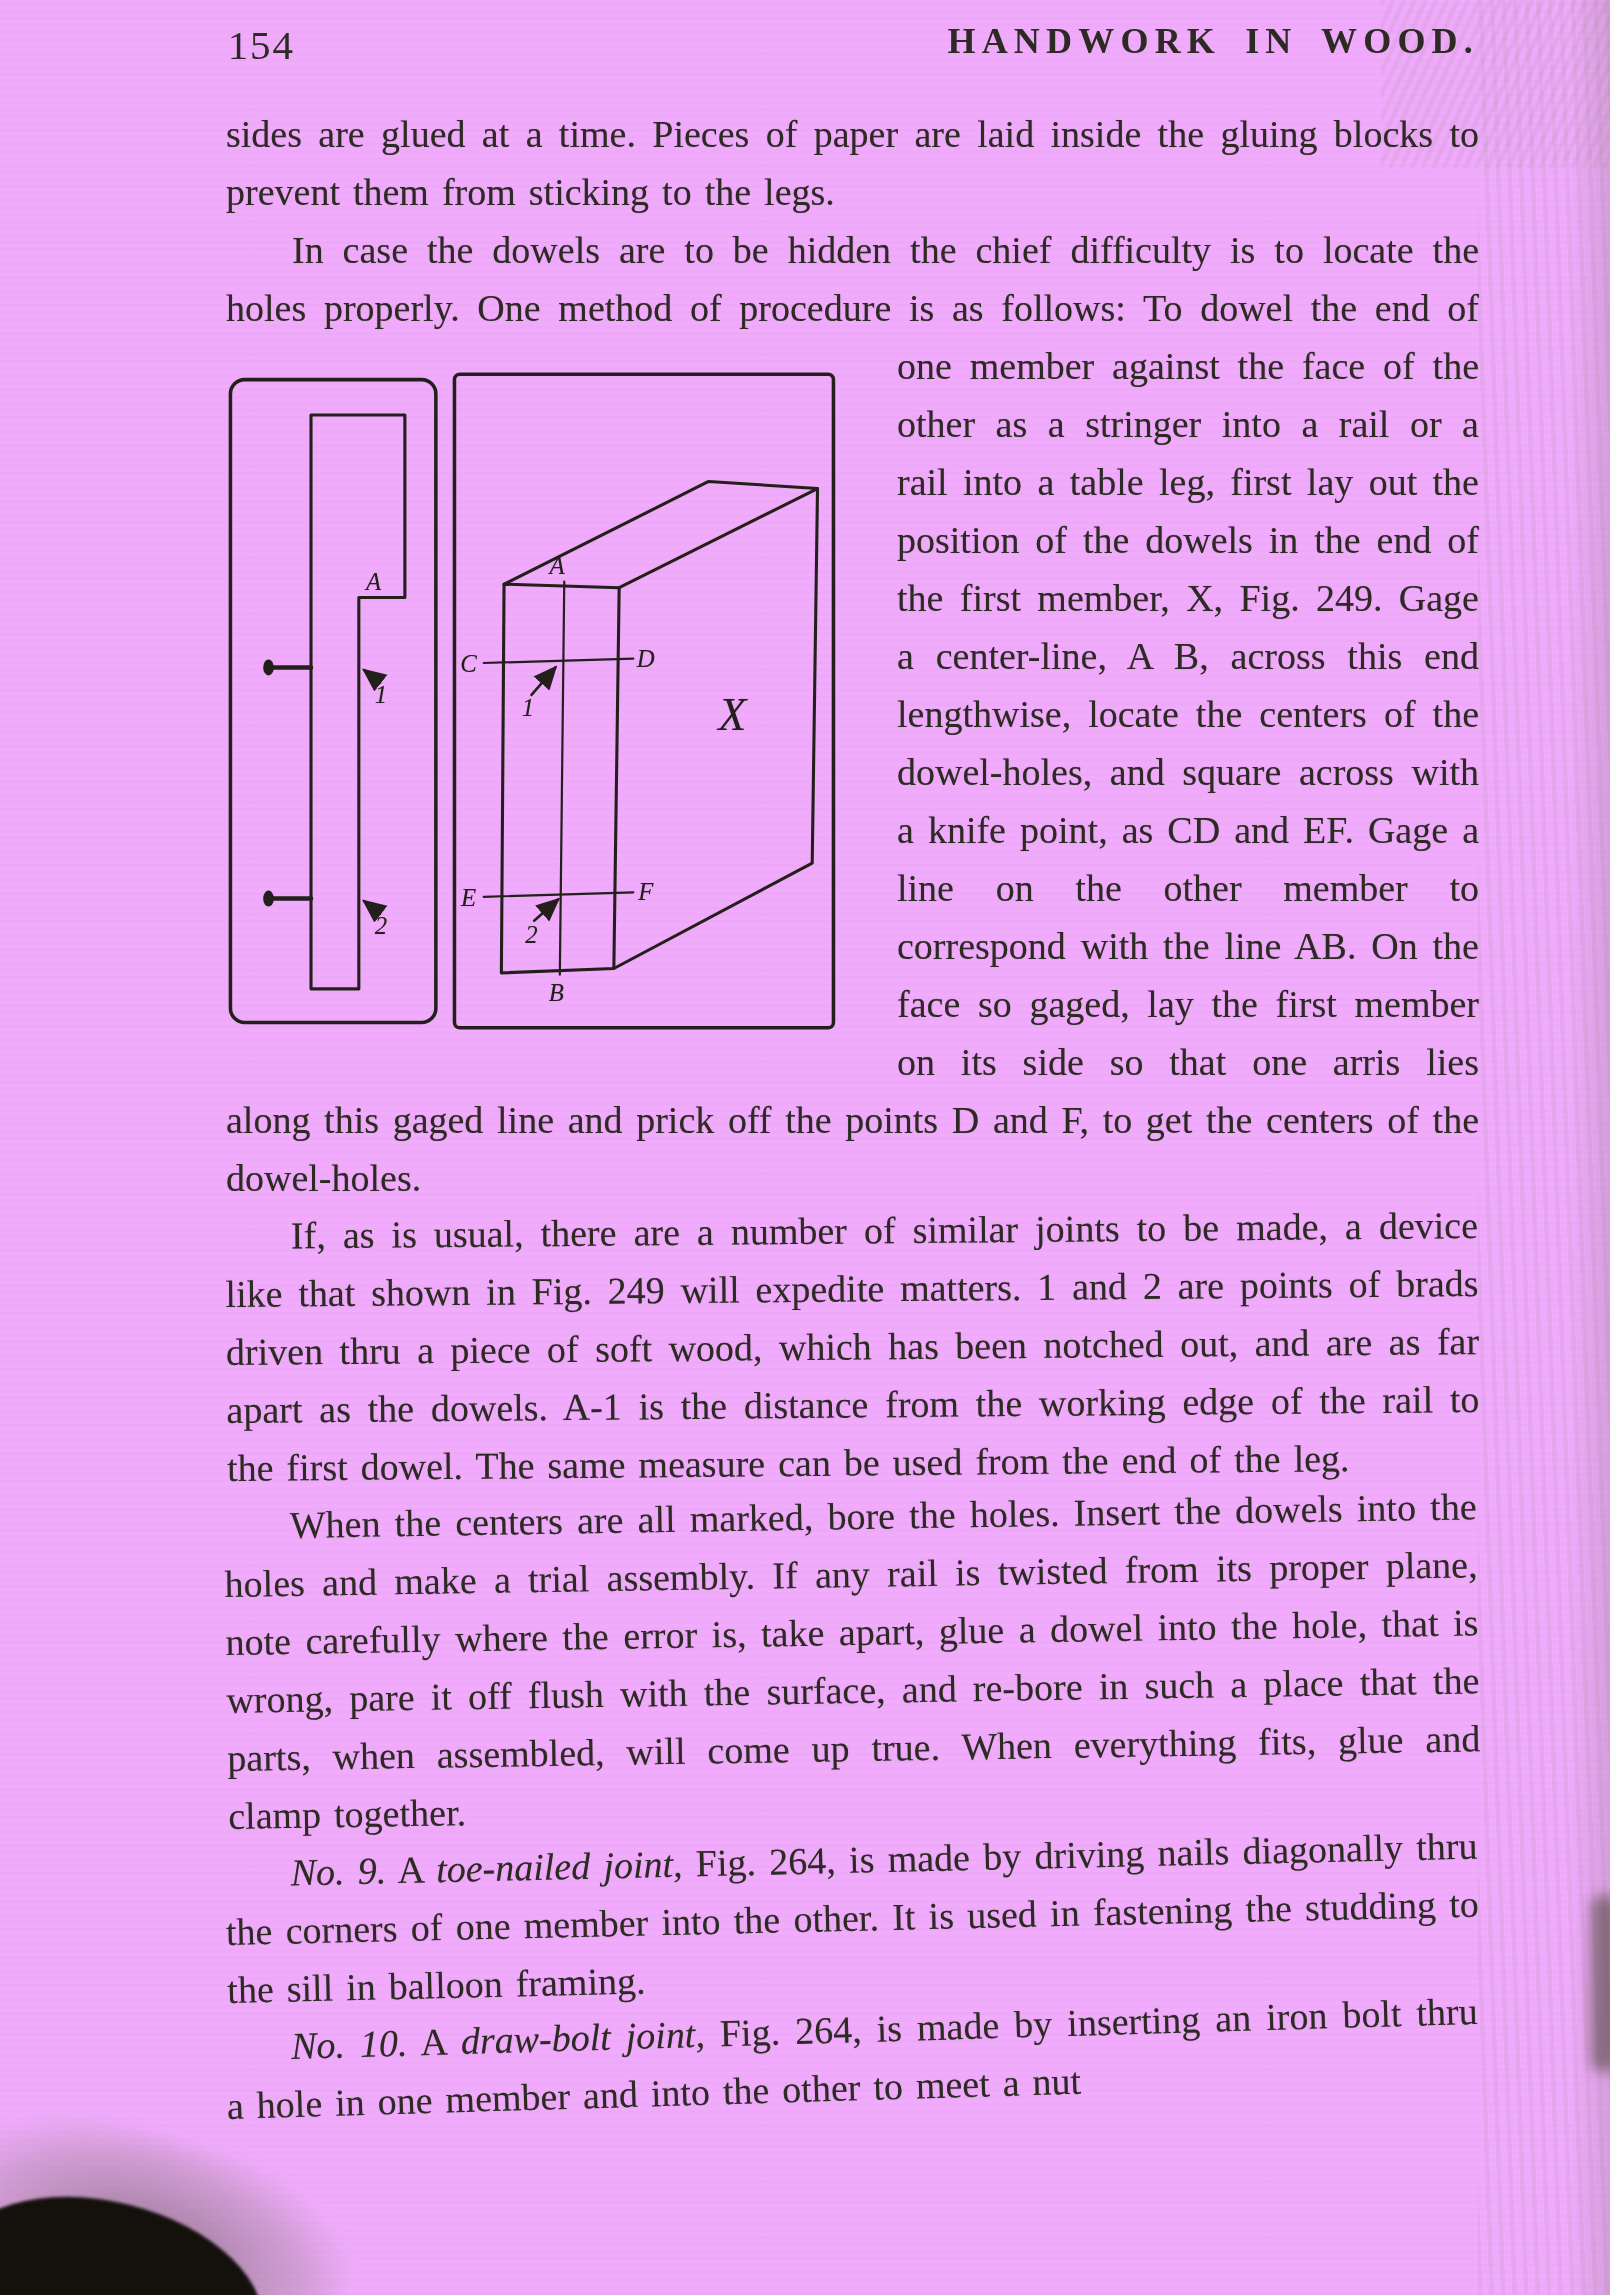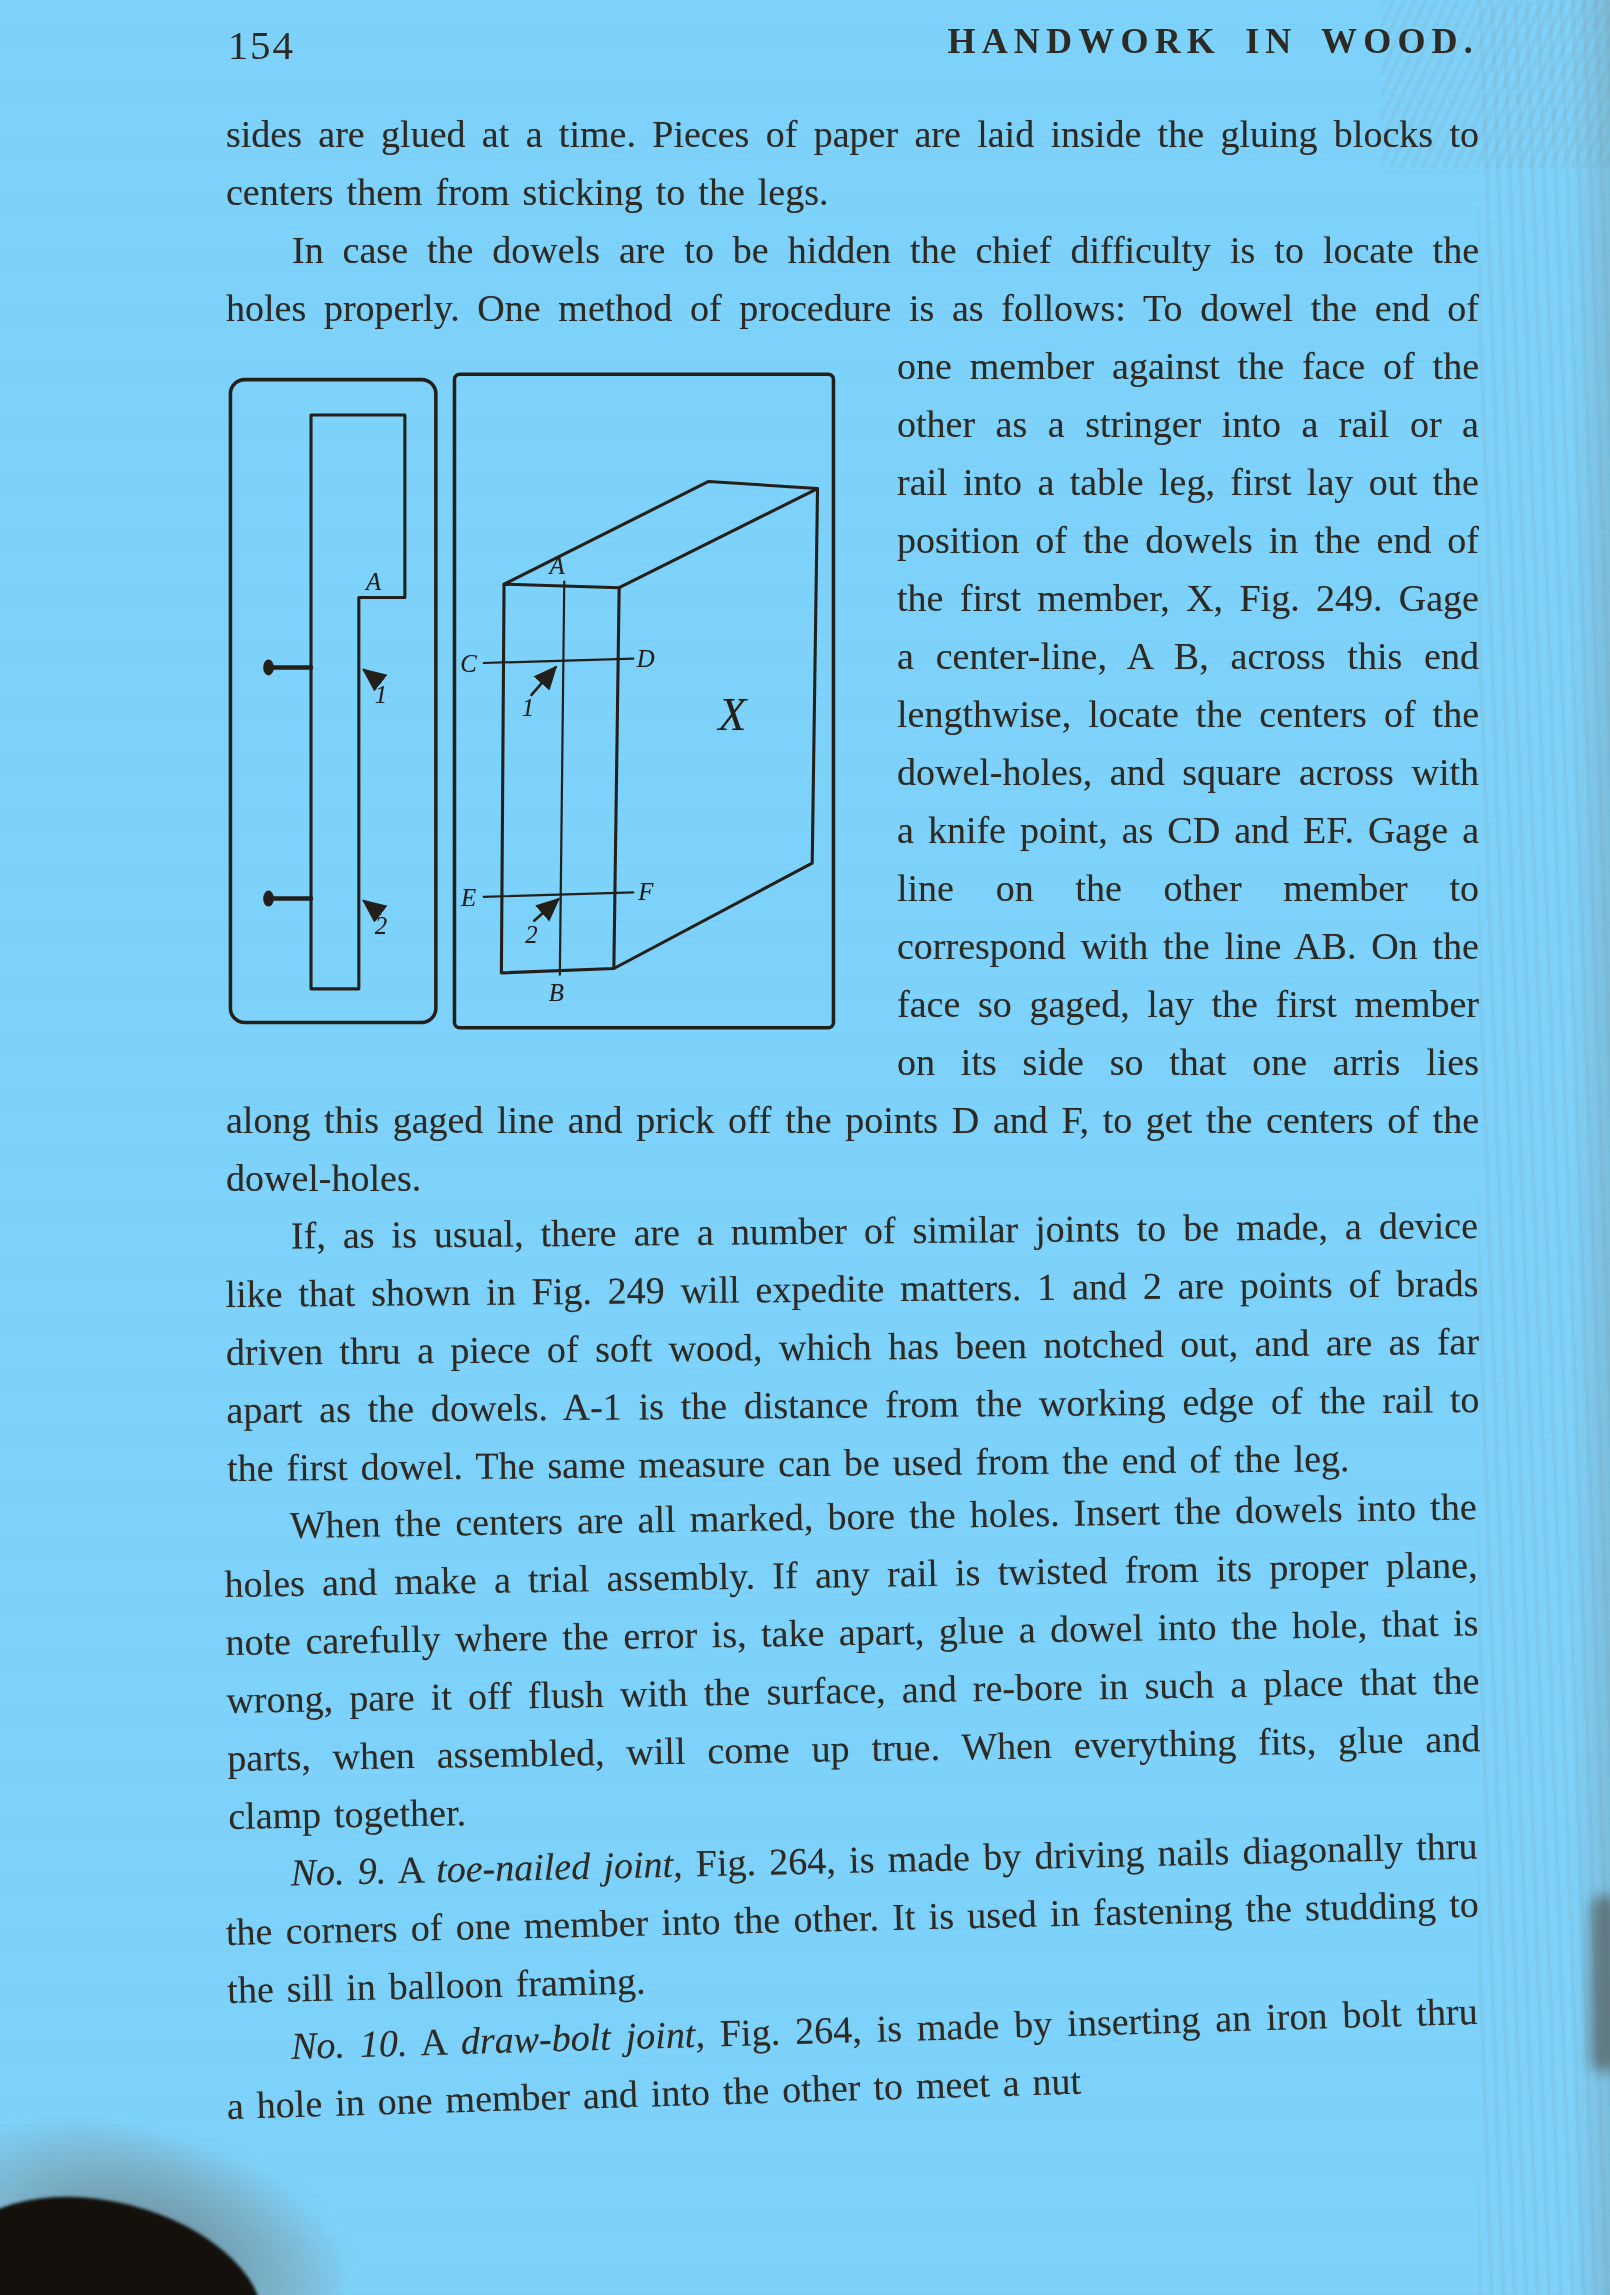--- a/index.html
+++ b/index.html
@@ -1,19 +1,19 @@
 <!DOCTYPE html>
 <html style="font-size:14px"><head>
 <meta charset="utf-8">
 <style>
   html,body{margin:0;padding:0;background:#d8d5ce;}
   .page{
     position:relative;
     width:1611px;height:2295px;
-    background:#7dd3fc;
+    background:#f0abfc;
     overflow:hidden;
     font-family:"Liberation Serif","DejaVu Serif",serif;
     color:#2d2a24;
   }
   
   .grain{position:absolute;inset:0;pointer-events:none;
     background:repeating-linear-gradient(0deg, rgba(120,110,95,.025) 0 2.7px, transparent 2.7px 7px);}
   .noise-right{position:absolute;top:0;right:0;width:133px;height:100%;pointer-events:none;
     background:repeating-linear-gradient(88deg, rgba(130,124,110,.12) 0 4.4px, transparent 4.4px 11.5px);
     opacity:.75;}
@@ -66,21 +66,21 @@
   <div class="corner-noise"></div>
   <div class="smudge-right"></div>
 
   <div class="header">
     <span class="pagenum">154</span>
     <span class="running">HANDWORK IN WOOD.</span>
   </div>
 
   <div class="body">
 
-    <p class="para noindent">sides are glued at a time.  Pieces of paper are laid inside the gluing blocks to centers them from sticking to the legs.</p>
+    <p class="para noindent">sides are glued at a time.  Pieces of paper are laid inside the gluing blocks to prevent them from sticking to the legs.</p>
 
     <p class="para"><span>In case the dowels are to be hidden the chief difficulty is to locate the holes properly.  One method of procedure is as follows:  To </span><span class="figfloat">
           <svg class="figsvg" viewBox="0 0 690 760" width="611" height="673" style="font-size:43px">
           <defs>
             <marker id="ah" markerWidth="10" markerHeight="9" refX="8" refY="4" orient="auto">
               <path d="M0,0 L9,4 L0,8 Z" fill="#23201b"></path>
             </marker>
           </defs>
           <g fill="none" stroke="#23201b" stroke-width="4" stroke-linejoin="round" stroke-linecap="round">
 

